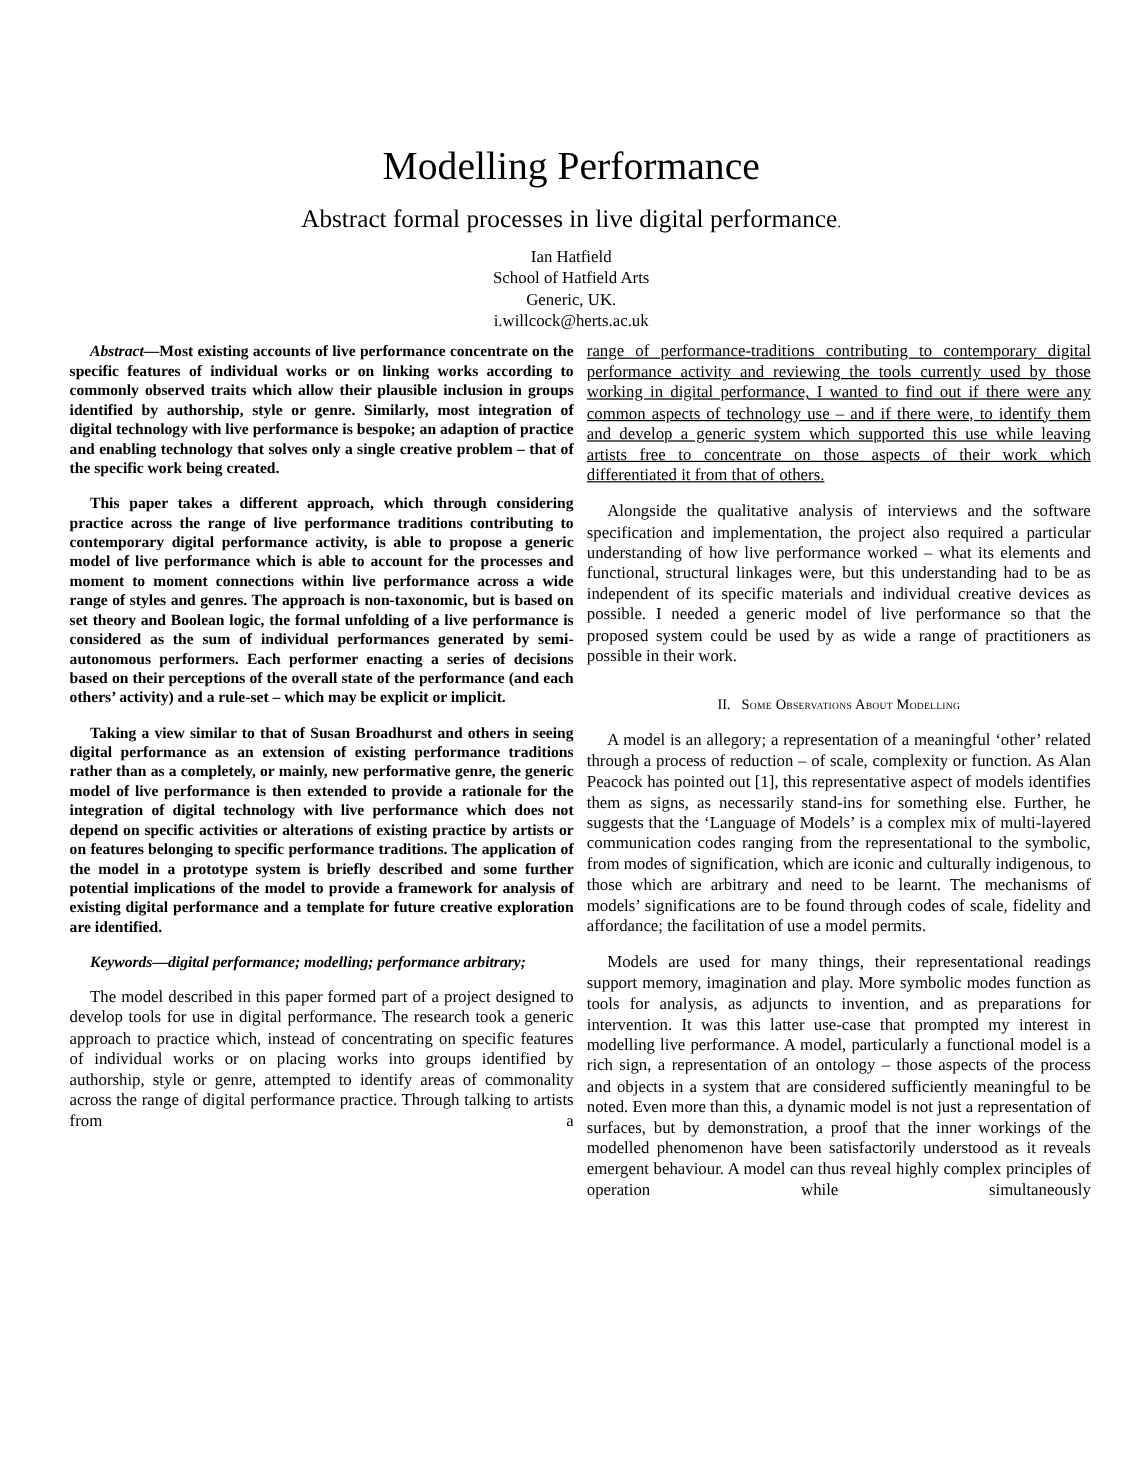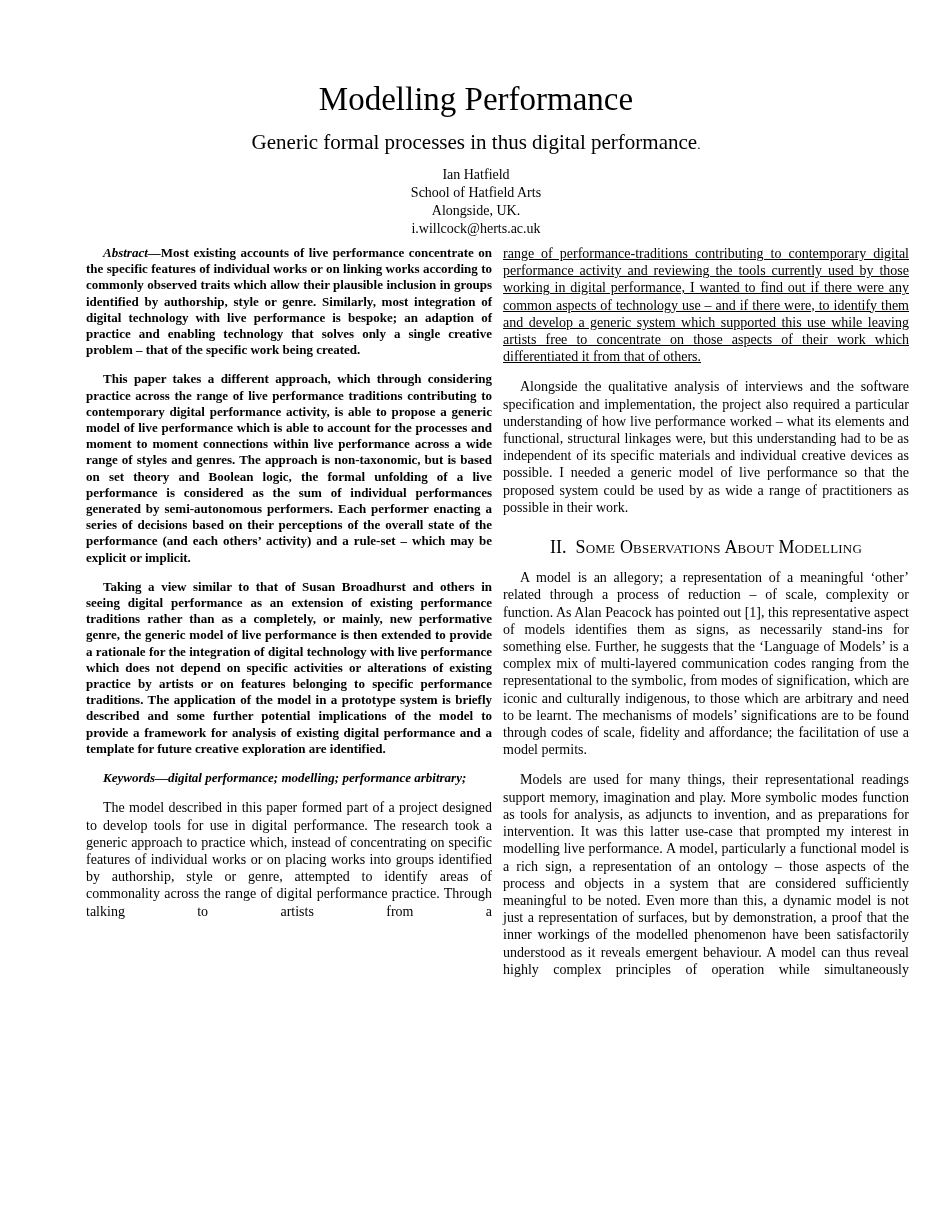--- a/index.html
+++ b/index.html
@@ -5,82 +5,82 @@
   html, body { margin: 0; padding: 0; background: #ffffff; }
   .page {
     width: 952px;
     height: 1232px;
     background: #ffffff;
     color: #000;
     font-family: "Liberation Serif", "DejaVu Serif", serif;
     overflow: hidden;
     box-sizing: border-box;
   }
-  .header { text-align: center; padding-top: 80px; }
+  .header { text-align: center; padding-top: 120px; }
   .title {
     font-size: 33px;
     font-weight: 400;
     line-height: 38px;
     margin: 0;
   }
   .subtitle {
     font-size: 21px;
     font-weight: 400;
     margin: 12px 0 0 0;
   }
   .sub-period { font-size: 13px; }
   .authors {
     margin-top: 11px;
     font-size: 14px;
     line-height: 18px;
   }
   .columns {
     display: flex;
     gap: 11px;
-    margin: 7px 43px 0 86px;
+    margin: 7px 43px 0 58px;
   }
   .col {
     width: 420px;
     font-size: 14px;
     line-height: 17.2px;
     text-align: justify;
   }
   .col p { margin: 0 0 13px 0; text-indent: 17px; }
   .bold-abs {
     font-weight: bold;
     font-size: 13px;
     line-height: 16.2px;
   }
   .abstract-label { font-style: italic; }
   .keywords { font-style: italic; }
   .no-indent { text-indent: 0 !important; text-decoration: underline; }
   .jlast { text-align-last: justify; }
   .sec-heading {
-    font-size: 18px;
+    font-size: 12px;
     font-weight: 400;
     text-align: center;
     text-indent: 0;
     margin: 23px 0 13px 0;
   }
   .sec-num { margin-right: 9px; }
   .sec-ttl { font-variant: small-caps; letter-spacing: 0.2px; }
   .keywords-block { margin-bottom: 14px; }
 </style>
 </head>
 <body>
 
 <div class="page">
 
   <div class="header">
     <h1 class="title">Modelling Performance</h1>
-    <h2 class="subtitle"><span>Generic formal processes in thus digital performance</span><span class="sub-period">.</span></h2>
+    <h2 class="subtitle"><span>Abstract formal processes in live digital performance</span><span class="sub-period">.</span></h2>
     <div class="authors">
       <div>Ian Hatfield</div>
       <div>School of Hatfield Arts</div>
-      <div>Alongside, UK.</div>
+      <div>Generic, UK.</div>
       <div>i.willcock@herts.ac.uk</div>
     </div>
   </div>
 
   <div class="columns">
 
     <div class="col">
       <p class="bold-abs"><span class="abstract-label">Abstract—</span><span>Most existing accounts of live performance concentrate on the specific features of individual works or on linking works according to commonly observed traits which allow their plausible inclusion in groups identified by authorship, style or genre. Similarly, most integration of digital technology with live performance is bespoke; an adaption of practice and enabling technology that solves only a single creative problem – that of the specific work being created.</span></p>
       <p class="bold-abs">This paper takes a different approach, which through considering practice across the range of live performance traditions contributing to contemporary digital performance activity, is able to propose a generic model of live performance which is able to account for the processes and moment to moment connections within live performance across a wide range of styles and genres. The approach is non-taxonomic, but is based on set theory and Boolean logic, the formal unfolding of a live performance is considered as the sum of individual performances generated by semi-autonomous performers. Each performer enacting a series of decisions based on their perceptions of the overall state of the performance (and each others’ activity) and a rule-set – which may be explicit or implicit.</p>
       <p class="bold-abs">Taking a view similar to that of Susan Broadhurst and others in seeing digital performance as an extension of existing performance traditions rather than as a completely, or mainly, new performative genre, the generic model of live performance is then extended to provide a rationale for the integration of digital technology with live performance which does not depend on specific activities or alterations of existing practice by artists or on features belonging to specific performance traditions. The application of the model in a prototype system is briefly described and some further potential implications of the model to provide a framework for analysis of existing digital performance and a template for future creative exploration are identified.</p>

